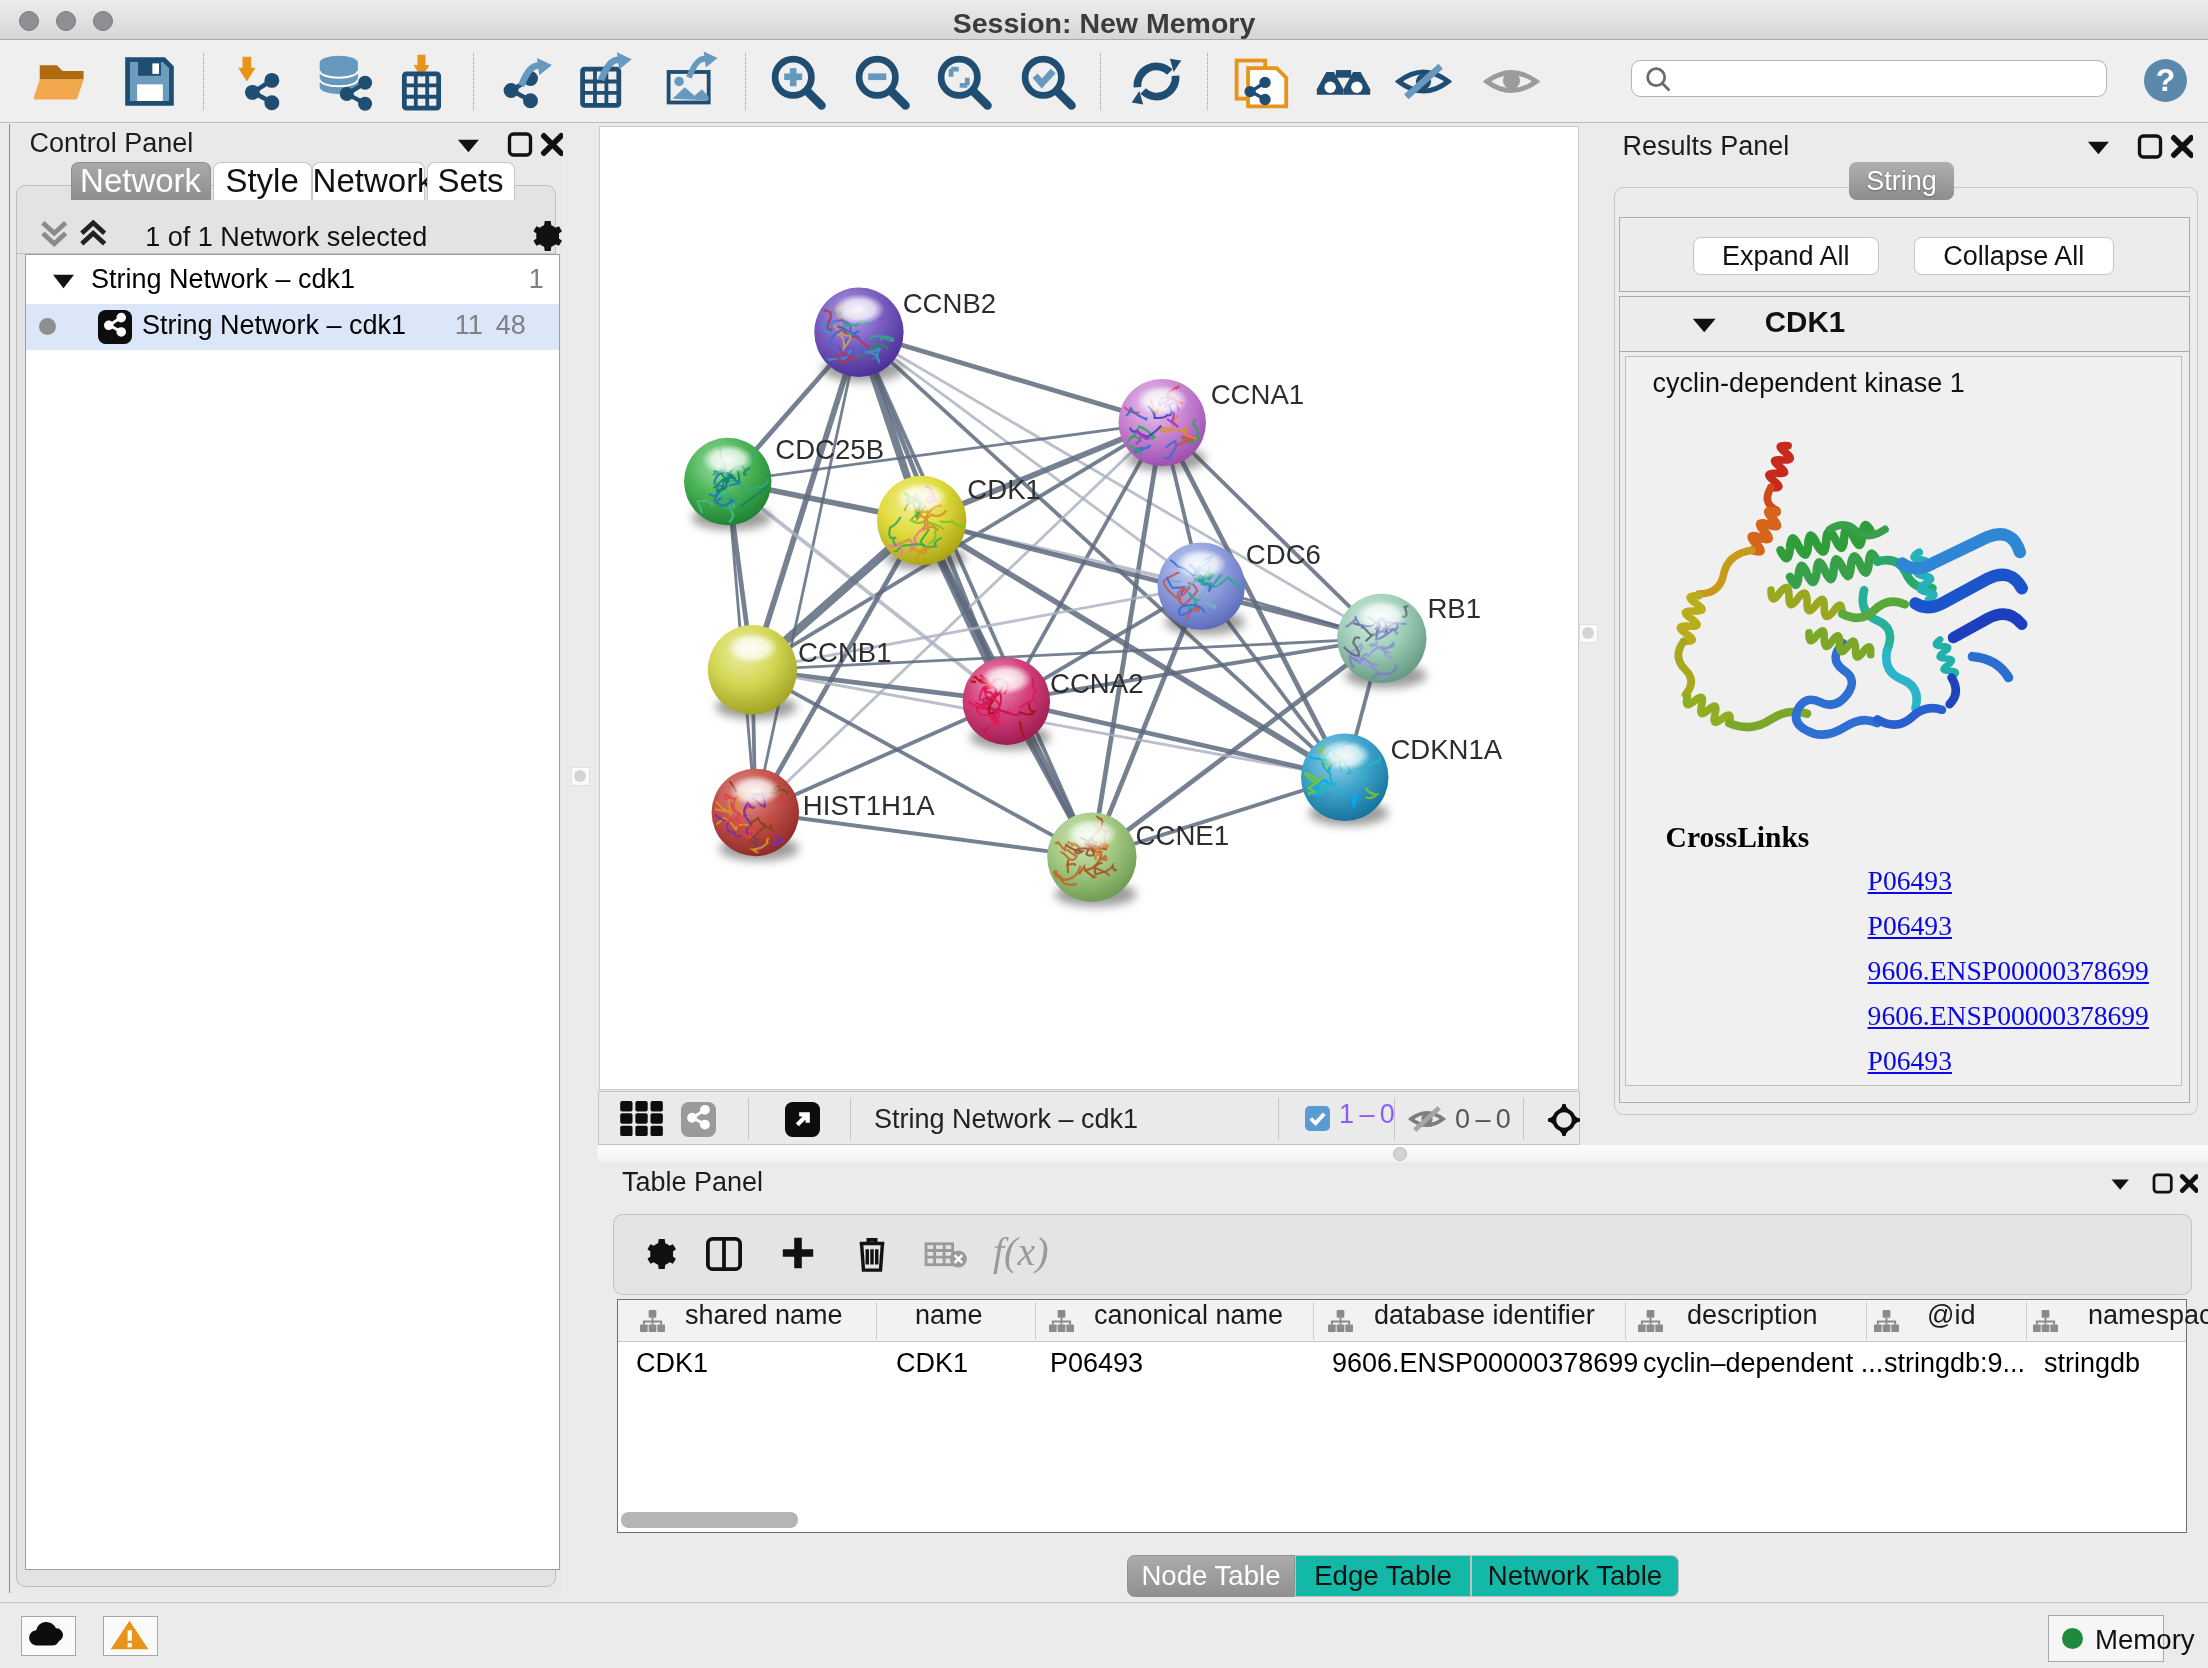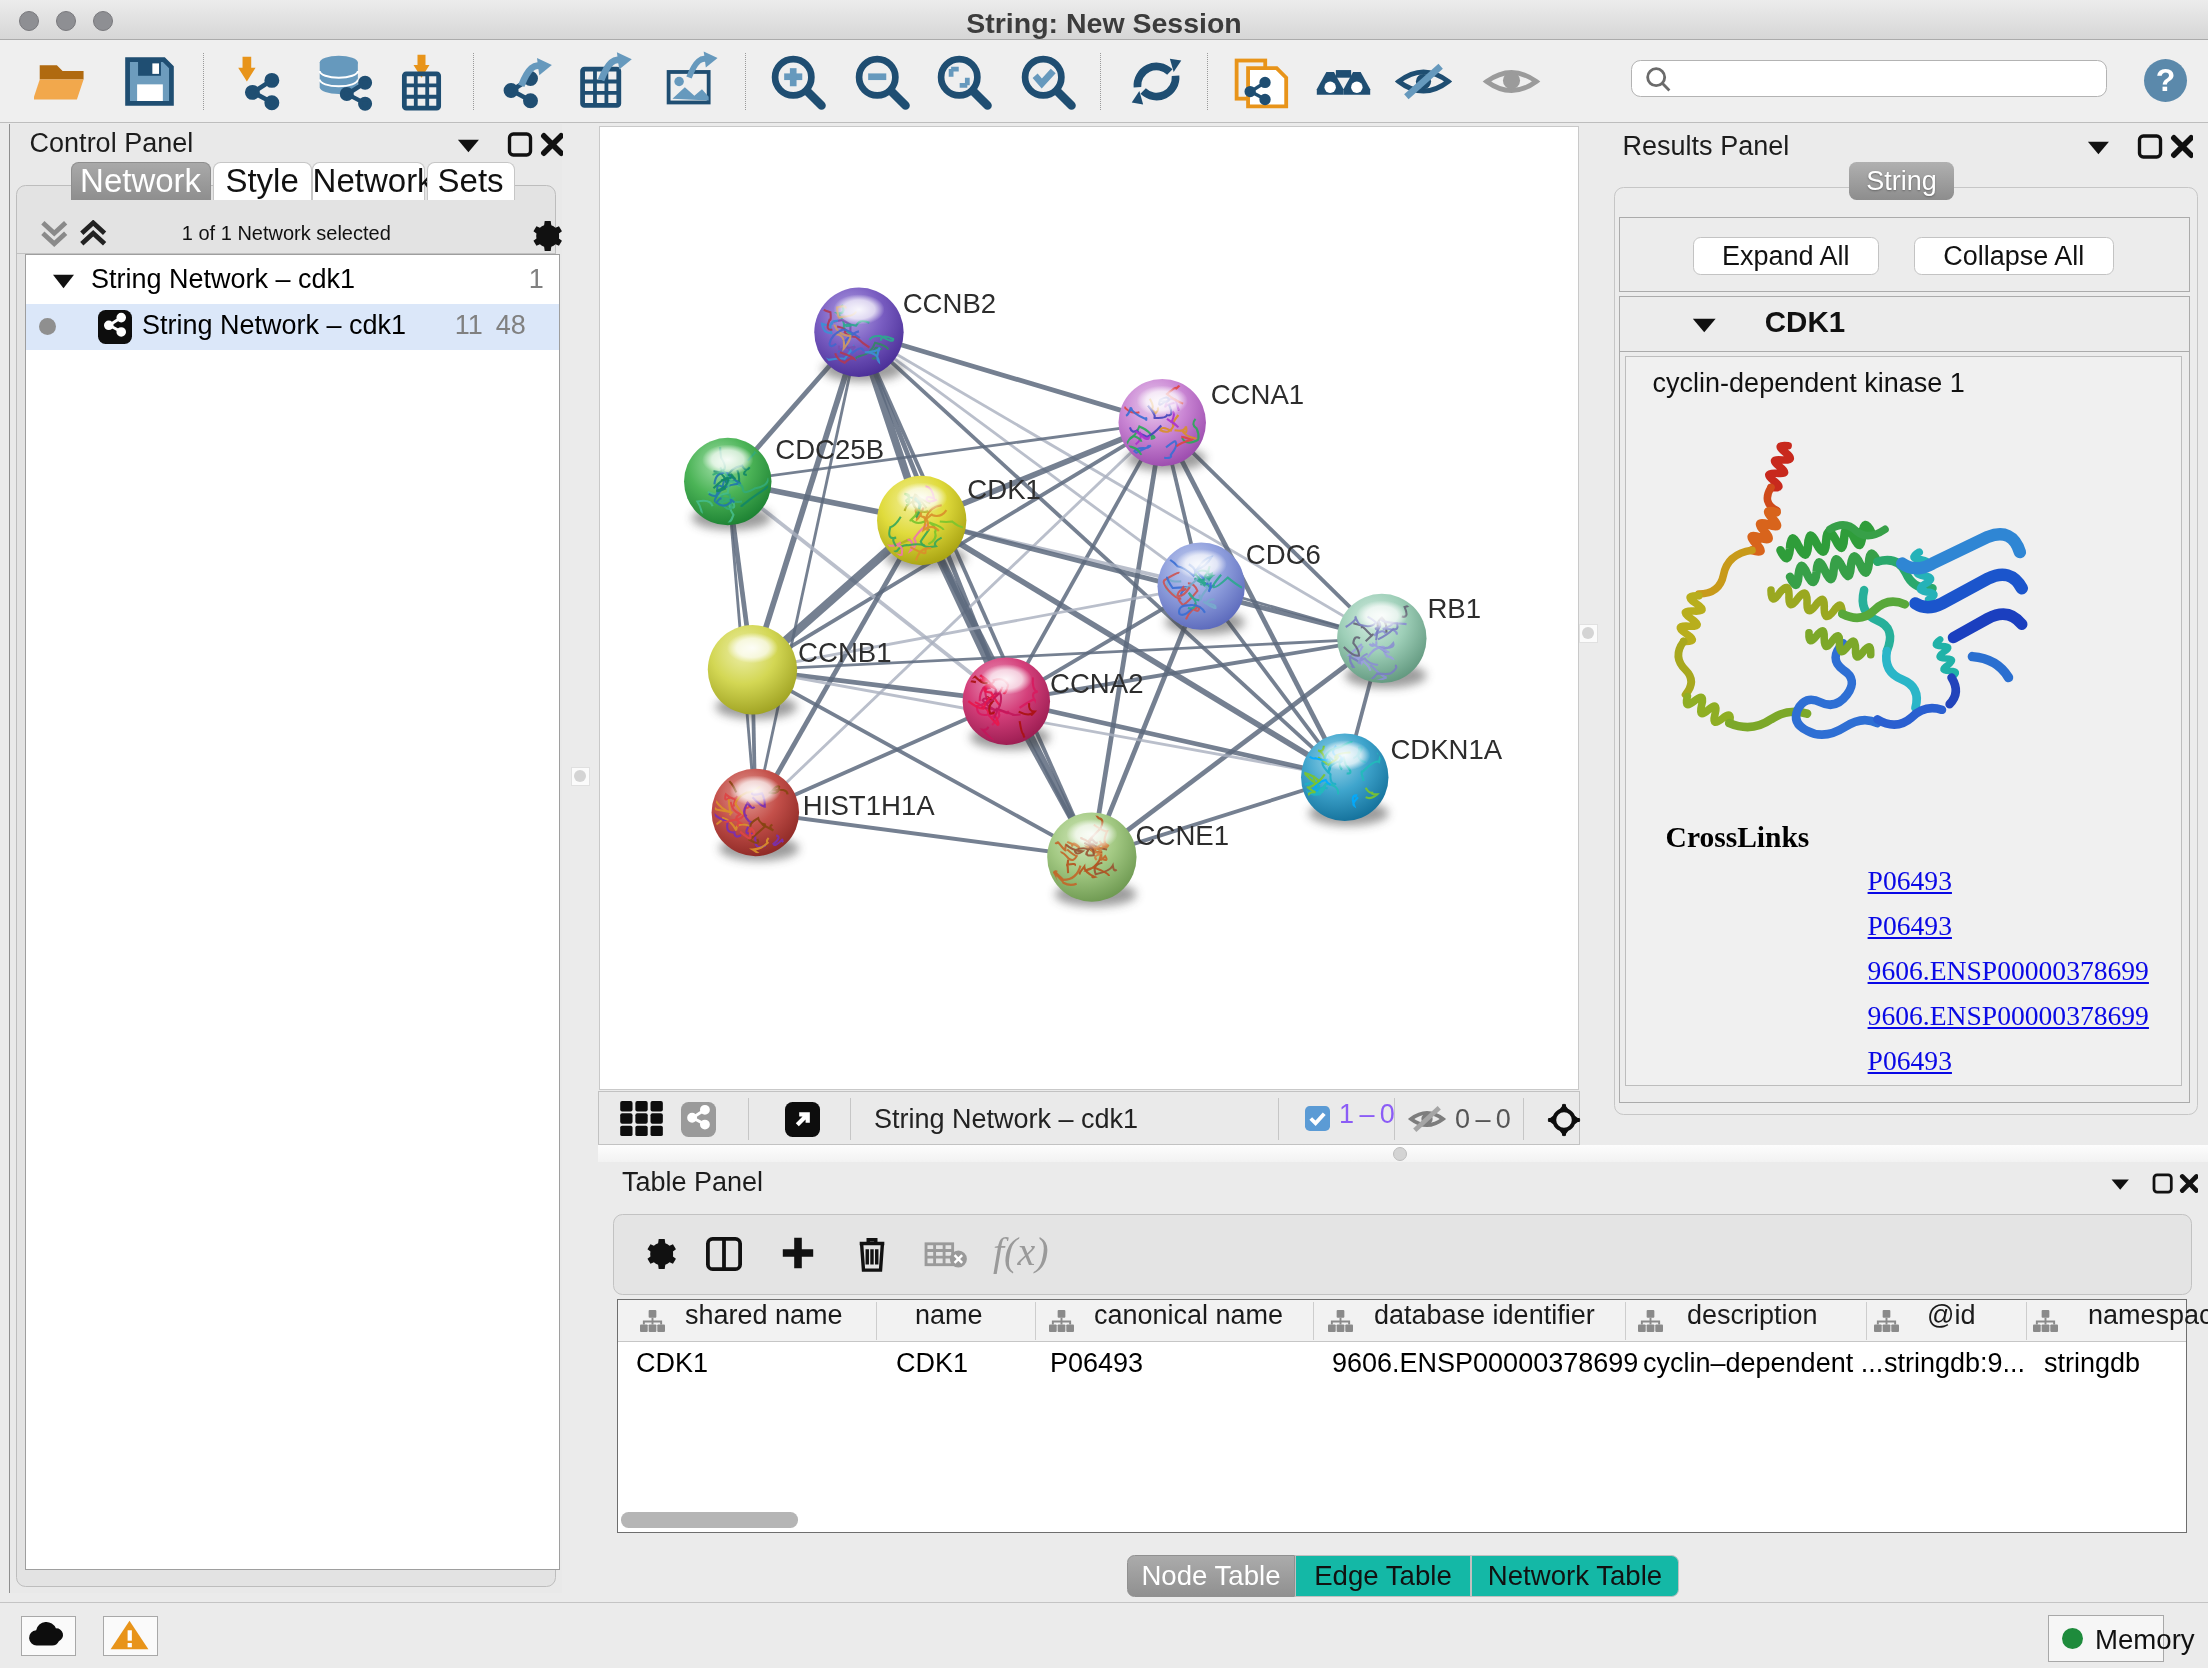--- a/index.html
+++ b/index.html
@@ -64,21 +64,21 @@
 .sbtn { position:absolute; top:13.3px; width:55px; height:40px; background:#fafafa;
   border:1.9px solid #a8a8a8; }
 a.link { color:#0908e6; text-decoration:underline; }
 .serif { font-family:"Liberation Serif", serif; }
 </style></head><body>
 
 <div id="titlebar">
   <div class="tl" style="left:19px"></div>
   <div class="tl" style="left:56px"></div>
   <div class="tl" style="left:93px"></div>
-  <div id="title">String: New Session</div>
+  <div id="title">Session: New Memory</div>
 </div>
 
 <div id="toolbar">
   <svg style="position:absolute;left:34px;top:11.4px" width="61" height="61" viewBox="-32 -32 64 64">
       <path d="M-26 -17 h18 l6 6 h22 v9 h-46 Z" fill="#b06a10"></path>
       <path d="M-26 -2 h46 l-7 21 h-46 Z" fill="#f2a84c"></path>
     </svg>
     <svg style="position:absolute;left:119px;top:11.4px" width="61" height="61" viewBox="-32 -32 64 64">
       <path d="M-23 -23 h38 l8 8 v38 h-46 Z" fill="#6d9cbd"></path>
       <rect x="-12" y="-23" width="24" height="17" fill="#1f4e72"></rect>
@@ -239,21 +239,21 @@
   <div class="tab" style="left:417px;width:88px;">Sets</div>
   <div id="cpinner">
     <svg style="position:absolute;left:23px;top:34px" width="76" height="28.5" viewBox="0 0 80 30">
       <g fill="none" stroke="#8a8a8a" stroke-width="5">
           <path d="M3 3 l12 11 l12 -11 M3 14 l12 11 l12 -11"></path>
         </g>
       <g fill="none" stroke="#222" stroke-width="5">
           <path d="M44 14 l12 -11 l12 11 M44 25 l12 -11 l12 11"></path>
         </g>
     </svg>
-    <div style="position:absolute;left:0;top:36px;width:100%;text-align:center;font-size:20px;color:#111">1 of 1 Network selected</div>
+    <div style="position:absolute;left:0;top:36px;width:100%;text-align:center;font-size:27px;color:#111">1 of 1 Network selected</div>
     <svg style="position:absolute;left:510px;top:32px" width="36" height="36" viewBox="0 0 24 24">
         <path fill="#111" d="M12 8.6a3.4 3.4 0 1 0 0 6.8 3.4 3.4 0 0 0 0-6.8zm9.4 3.4c0-.6 0-1.1-.1-1.6l2-1.5-2-3.4-2.3 1a7.7 7.7 0 0 0-2.8-1.6L15.8 2h-4l-.4 2.9a7.7 7.7 0 0 0-2.8 1.6l-2.3-1-2 3.4 2 1.5a8 8 0 0 0 0 3.2l-2 1.5 2 3.4 2.3-1a7.7 7.7 0 0 0 2.8 1.6l.4 2.9h4l.4-2.9a7.7 7.7 0 0 0 2.8-1.6l2.3 1 2-3.4-2-1.5c.1-.5.1-1 .1-1.6z"></path>
       </svg>
     <div style="position:absolute;left:0;top:67px;width:100%;border-top:1.9px solid #c2c2c2"></div>
     <div id="cplist">
       <div class="netrow" style="top:5.7px">
         <svg style="position:absolute;left:25px;top:11.4px" width="25" height="21" viewBox="0 0 26 22">
             <path d="M2 3 l11 14 l11 -14 Z" fill="#111"></path>
           </svg>
         <span style="position:absolute;left:65px;top:3.8px">String Network – cdk1</span>

